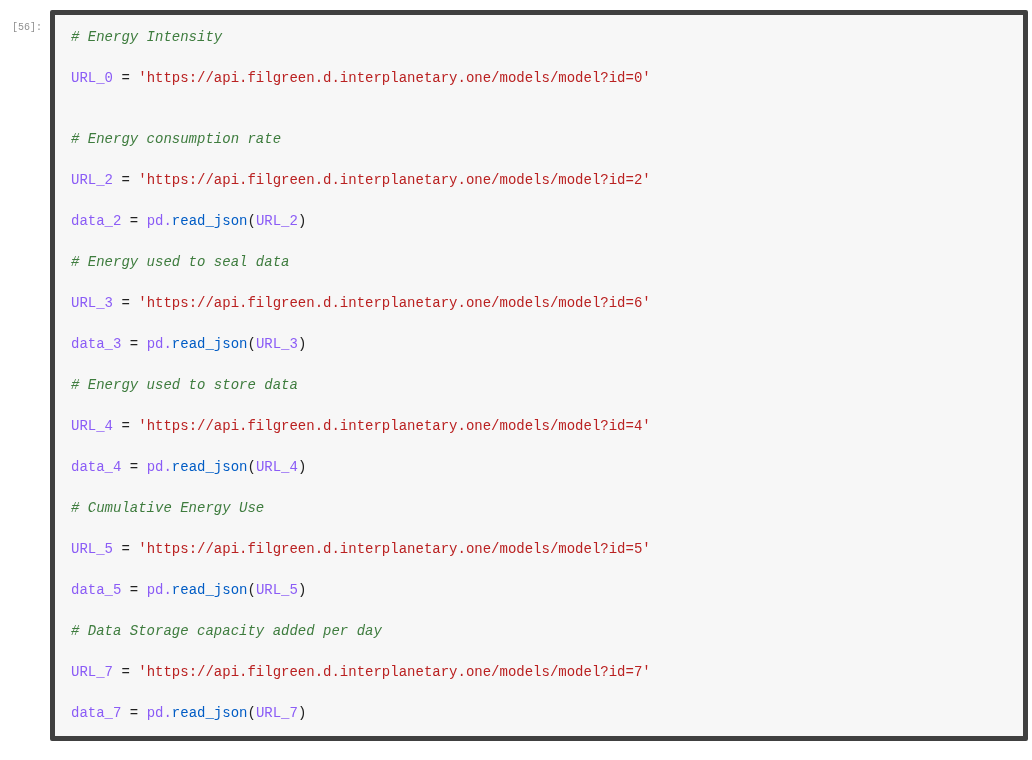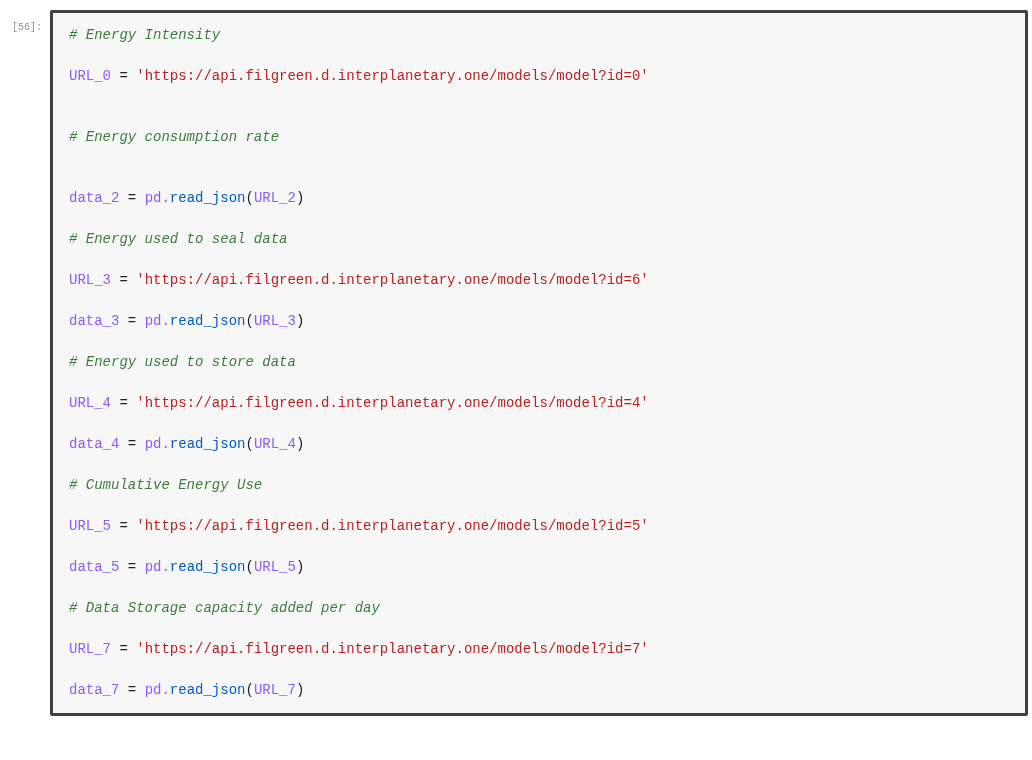--- a/index.html
+++ b/index.html
@@ -24,21 +24,21 @@
       font-family: SFMono-Regular, Menlo, Monaco, Consolas, "Liberation Mono", "Courier New", monospace;
       font-size: 10px;
       color: #919191;
       padding-top: 12px;
       padding-right: 8px;
       user-select: none;
     }
     .code-cell {
       flex: 1;
       background: #f7f7f7;
-      border: 3px solid #404040;
+      border: 5px solid #404040;
       border-radius: 2px;
       padding: 12px 16px;
       font-family: SFMono-Regular, Menlo, Monaco, Consolas, "Liberation Mono", "Courier New", monospace;
       font-size: 14px;
       line-height: 1.5;
       color: #212121;
       margin-right: 4px;
       overflow: auto;
     }
     .code-line {
@@ -63,20 +63,21 @@
   <div class="code-cell">
 
     <div class="code-line"><span class="c-comment"># Energy Intensity</span></div>
     <div class="blank-line"></div>
     <div class="code-line"><span class="c-var">URL_0</span><span class="c-eq"> = </span><span class="c-string">'https://api.filgreen.d.interplanetary.one/models/model?id=0'</span></div>
     <div class="blank-line"></div>
     <div class="blank-line"></div>
 
     <div class="code-line"><span class="c-comment"># Energy consumption rate</span></div>
     <div class="blank-line"></div>
+    <div class="code-line"><span class="c-var">URL_2</span><span class="c-eq"> = </span><span class="c-string">'https://api.filgreen.d.interplanetary.one/models/model?id=2'</span></div>
     <div class="blank-line"></div>
     <div class="code-line"><span class="c-var">data_2</span><span class="c-eq"> = </span><span class="c-var">pd</span><span class="c-var">.</span><span class="c-method">read_json</span><span class="c-paren">(</span><span class="c-var">URL_2</span><span class="c-paren">)</span></div>
     <div class="blank-line"></div>
 
     <div class="code-line"><span class="c-comment"># Energy used to seal data</span></div>
     <div class="blank-line"></div>
     <div class="code-line"><span class="c-var">URL_3</span><span class="c-eq"> = </span><span class="c-string">'https://api.filgreen.d.interplanetary.one/models/model?id=6'</span></div>
     <div class="blank-line"></div>
     <div class="code-line"><span class="c-var">data_3</span><span class="c-eq"> = </span><span class="c-var">pd</span><span class="c-var">.</span><span class="c-method">read_json</span><span class="c-paren">(</span><span class="c-var">URL_3</span><span class="c-paren">)</span></div>
     <div class="blank-line"></div>

